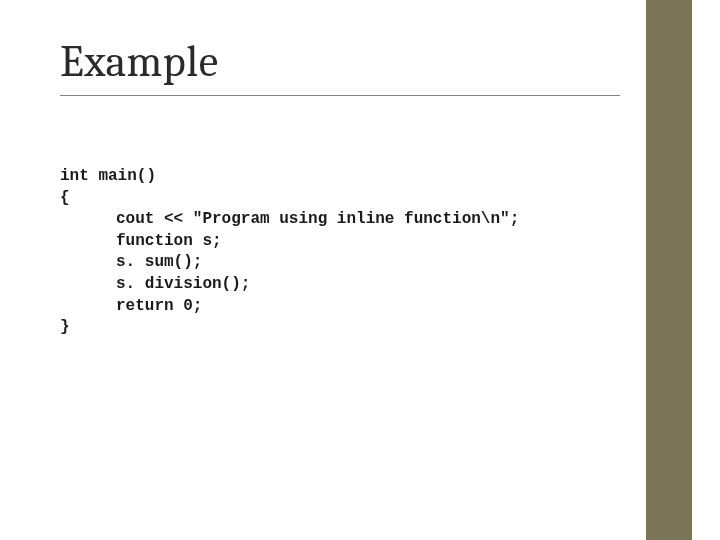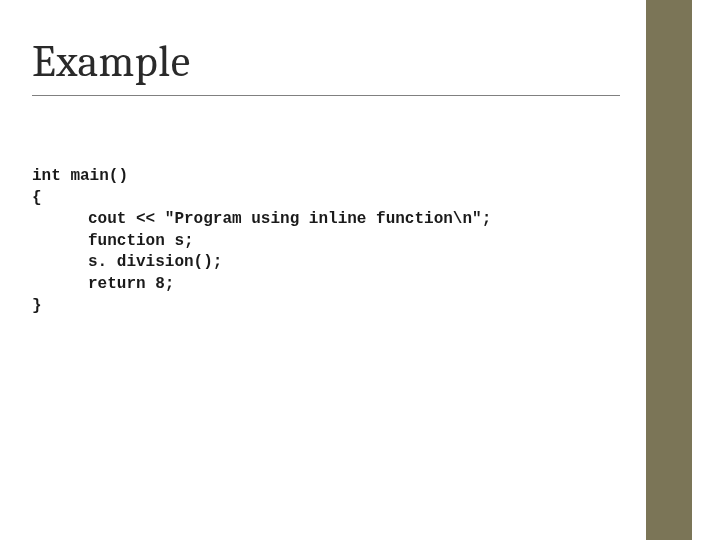--- a/index.html
+++ b/index.html
@@ -16,21 +16,21 @@
     width: 46px;
     height: 540px;
     background: #7b7557;
   }
   .slide {
     position: absolute;
     top: 0;
     left: 0;
     width: 720px;
     height: 540px;
-    padding: 36px 100px 40px 32px;
+    padding: 36px 100px 40px 60px;
   }
   .title {
     font-family: Cambria, Georgia, 'Times New Roman', serif;
     font-size: 44px;
     font-weight: 400;
     color: #2a2a2a;
     margin-bottom: 8px;
     letter-spacing: 0.5px;
   }
   .rule {
@@ -55,14 +55,14 @@
 </head>
 <body>
 
 <div class="side-stripe"></div>
 
 <div class="slide">
   <h1 class="title">Example</h1>
   <hr class="rule">
   <div class="code"><span>int main()</span>
 <span>{</span>
-<span class="indent">cout &lt;&lt; "Program using inline function\n";</span><span class="indent">function s;</span><span class="indent">s. division();</span><span class="indent">return 8;</span><span>}</span></div>
+<span class="indent">cout &lt;&lt; "Program using inline function\n";</span><span class="indent">function s;</span><span class="indent">s. sum();</span><span class="indent">s. division();</span><span class="indent">return 0;</span><span>}</span></div>
 </div>
 
 </body></html>

